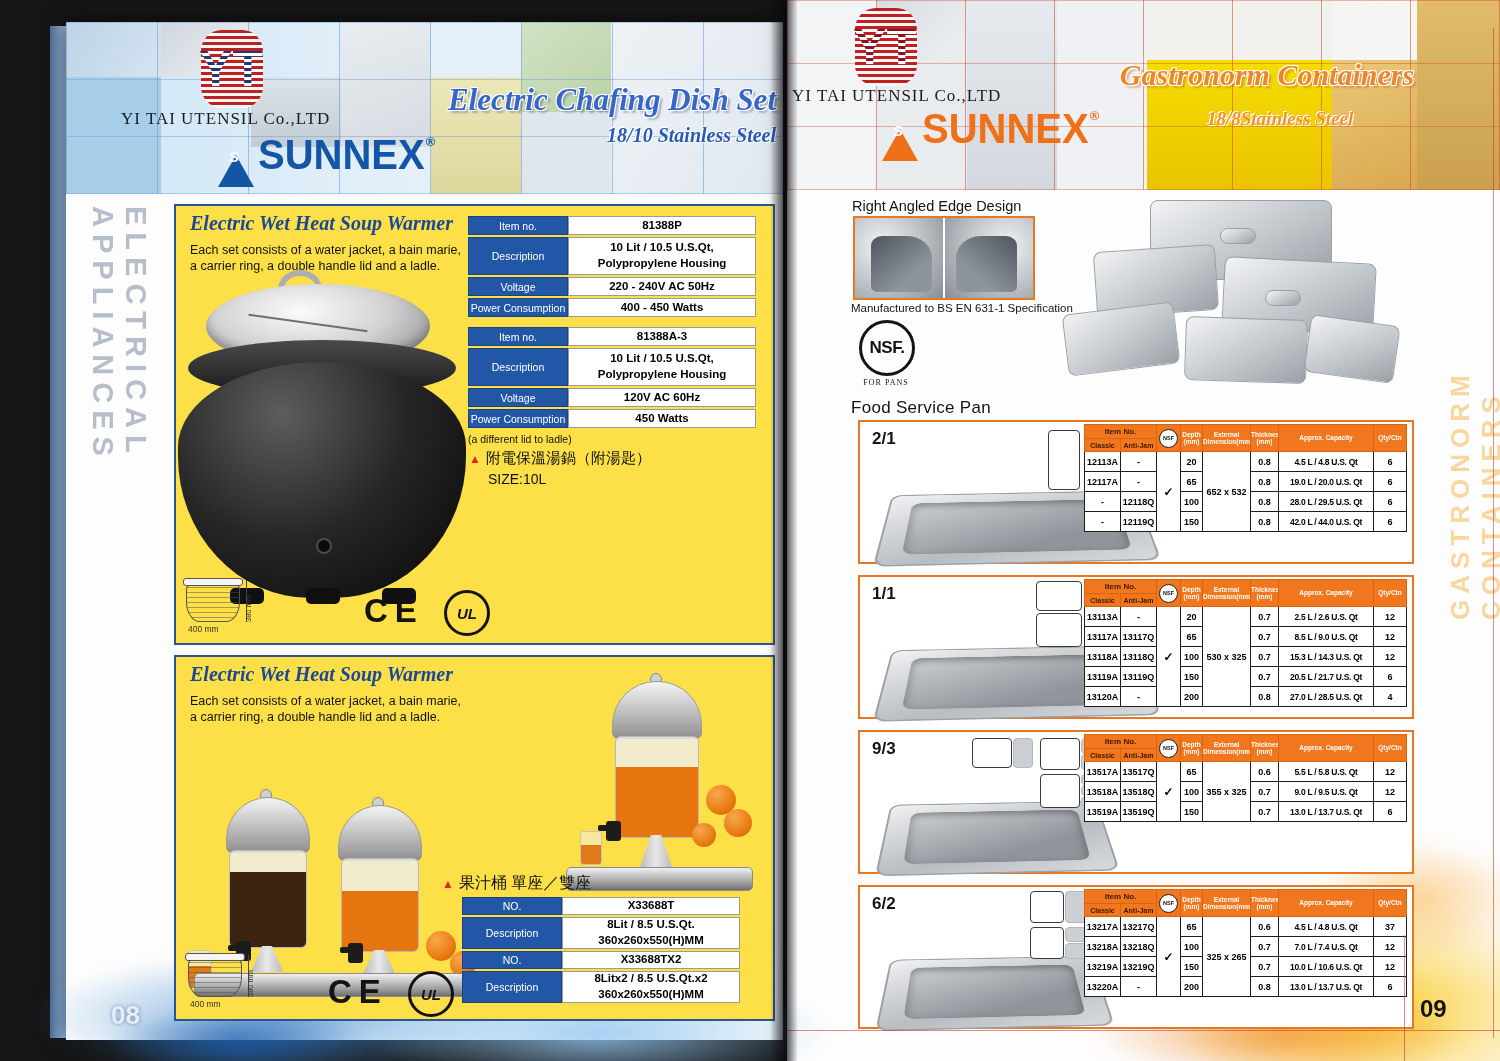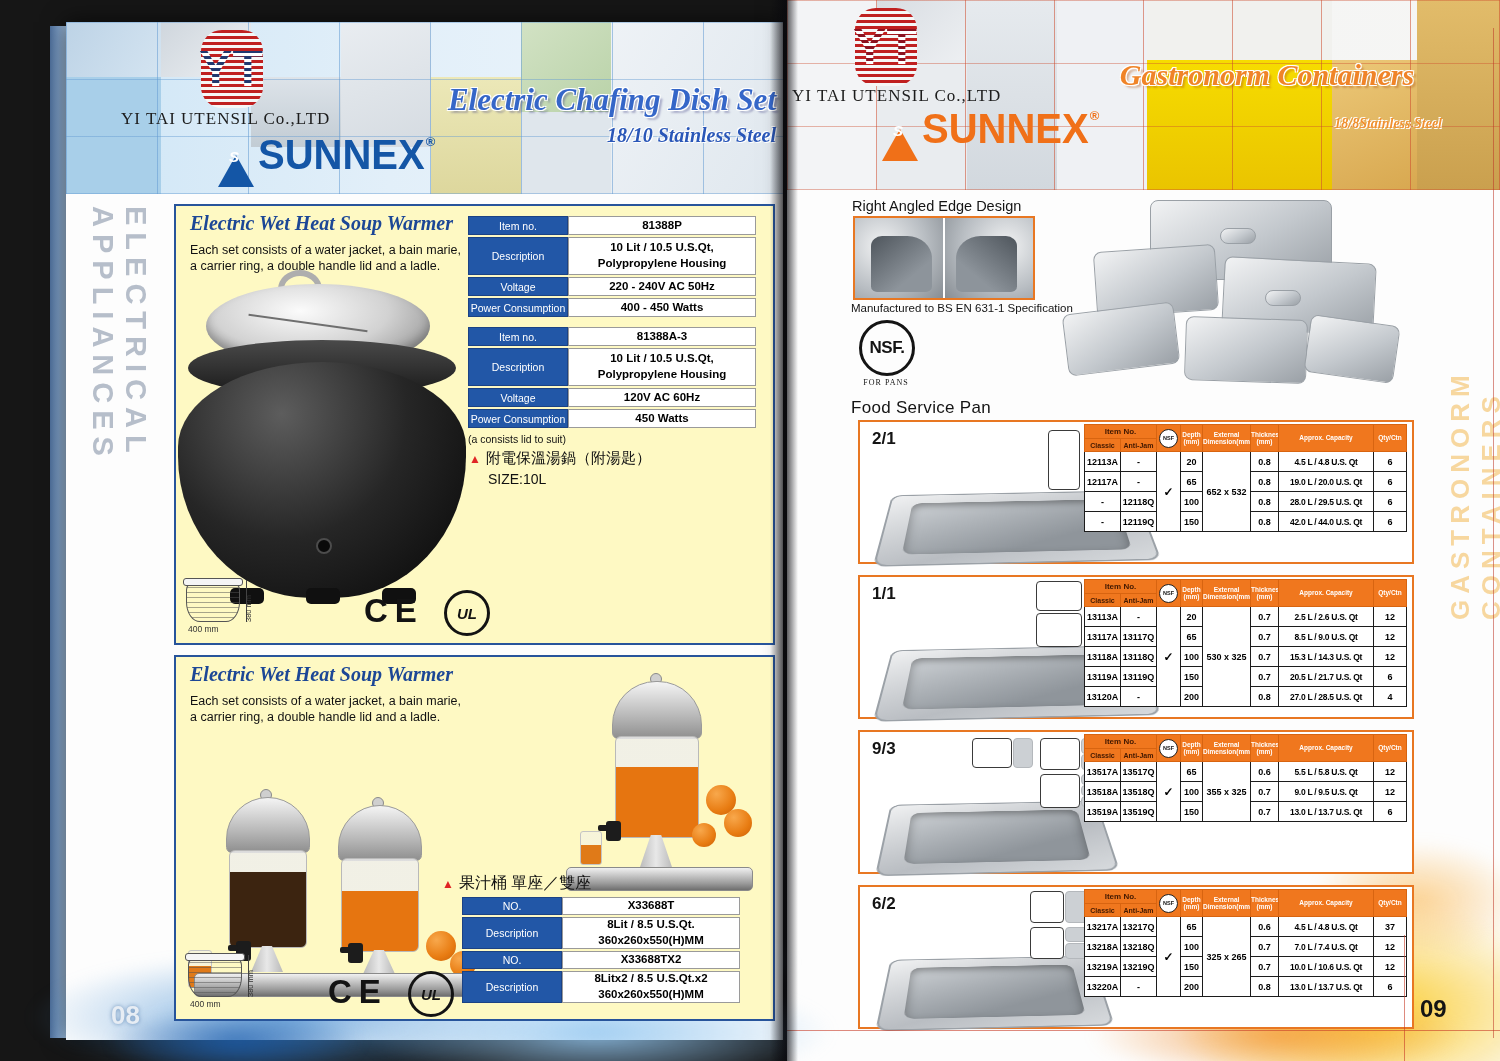--- a/index.html
+++ b/index.html
@@ -68,21 +68,21 @@
   .sub-title{position:absolute;font-family:"Liberation Serif",serif;font-style:italic;font-weight:700;z-index:3;
     text-shadow:-1px -1px 0 #fff,1px 1px 0 #fff;}
 
   .side-label{position:absolute;font-weight:700;z-index:2;}
   #side-left{left:20px;top:184px;height:420px;font-size:29px;letter-spacing:7px;color:rgba(158,168,184,.75);
     writing-mode:vertical-rl;}
   #side-right{left:658px;top:200px;height:420px;font-size:26px;letter-spacing:6px;color:rgba(246,208,142,.85);
     writing-mode:vertical-rl;transform:rotate(180deg);}
 
   
-  .prod-box{position:absolute;left:108px;width:597px;border:2px solid #27549b;background:#fef9c3;z-index:4;}
+  .prod-box{position:absolute;left:108px;width:597px;border:2px solid #27549b;background:#fde047;z-index:4;}
   #box1{top:182px;height:437px;}
   #box2{top:633px;height:362px;}
   .prod-title{position:absolute;left:14px;top:6px;font-family:"Liberation Serif",serif;font-style:italic;
     font-weight:700;font-size:20px;color:#1c4796;}
   .prod-desc{position:absolute;left:14px;top:36px;font-size:12.5px;color:#111;line-height:1.3;}
   .spec-area{position:absolute;}
   .spec-row{display:flex;margin-bottom:2px;}
   .spec-label{width:98px;background:#2257a7;color:#fff;display:flex;align-items:center;justify-content:center;
     font-size:10.5px;text-align:center;border:1px solid #1b4285;}
   .spec-value{flex:1;background:#fff;border:1px solid #9a9a9a;color:#000;font-weight:700;font-size:11.5px;
@@ -285,21 +285,21 @@
         </div>
         <div class="spec-row">
           <div class="spec-label">Voltage</div>
           <div class="spec-value">120V AC 60Hz</div>
         </div>
         <div class="spec-row">
           <div class="spec-label">Power Consumption</div>
           <div class="spec-value">450 Watts</div>
         </div>
       </div>
-    <div class="note" style="left:292px;top:227px;">(a consists lid to suit)</div>
+    <div class="note" style="left:292px;top:227px;">(a different lid to ladle)</div>
     <div class="cn-caption" style="left:293px;top:243px;">
       <span class="tri-mark">▲</span><span>附電保溫湯鍋（附湯匙）</span>
     </div>
     <div class="size-caption" style="left:312px;top:265px;">SIZE:10L</div>
     <div class="dim-icon" style="left:10px;top:372px;">
       <div class="dim-pot"></div>
         <div class="dim-vline"></div>
       <div class="dim-v" style="top:44px;">380 mm</div>
       <div class="dim-h">400 mm</div>
     </div>
@@ -396,21 +396,21 @@
   <div class="yt-logo yt-red" style="left:68px;top:8px;">
     <span class="yt-letters red">YT</span>
   </div>
   <div class="company" style="left:5px;top:86px;">YI TAI UTENSIL Co.,LTD</div>
   <div class="sunnex" style="left:95px;top:108px;">
     <span class="tri-wrap"><span class="tri orange"></span><span class="tri-s">S</span></span>
     <span class="sunnex-text orange">SUNNEX</span>
     <sup class="orange">®</sup>
   </div>
   <div class="script-title" style="left:330px;top:58px;width:300px;text-align:center;font-size:30px;color:#f08428;text-shadow:-1px -1px 0 #fff,1px -1px 0 #fff,-1px 1px 0 #fff,1px 1px 0 #fff,3px 3px 2px rgba(180,85,20,.4);">Gastronorm Containers</div>
-  <div class="sub-title" style="left:420px;top:116px;width:235px;text-align:right;font-size:14px;color:#f09030;">18/8Stainless Steel</div>
+  <div class="sub-title" style="left:420px;top:108px;width:235px;text-align:left;font-size:19px;color:#f09030;">18/8Stainless Steel</div>
   <div class="side-label" id="side-right">GASTRONORM CONTAINERS</div>
 
   <div id="edge-title" class="black-text">Right Angled Edge Design</div>
   <div id="edge-frames">
     <div class="edge-ph"></div>
     <div class="edge-ph" style="transform:scaleX(-1);"></div>
   </div>
   <div id="spec-note" class="black-text">Manufactured to BS EN 631-1 Specification</div>
   <div id="nsf-logo">NSF.</div>
   <div id="nsf-sub">FOR PANS</div>

